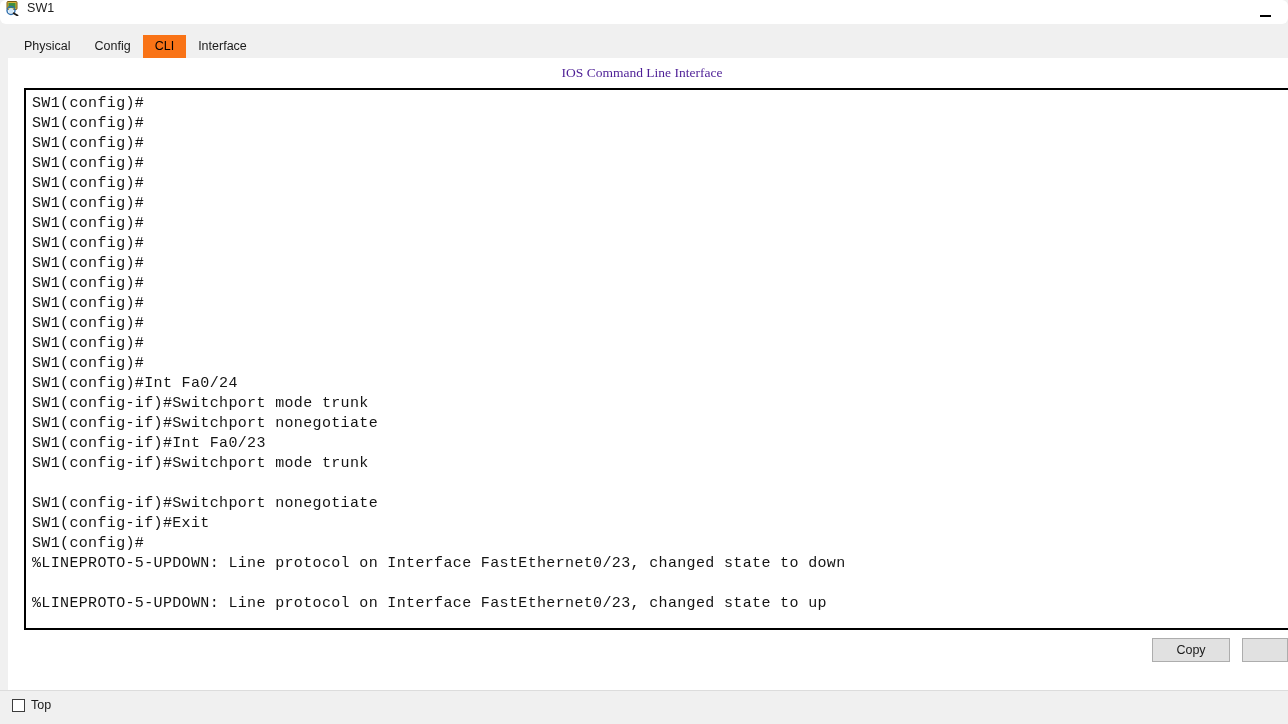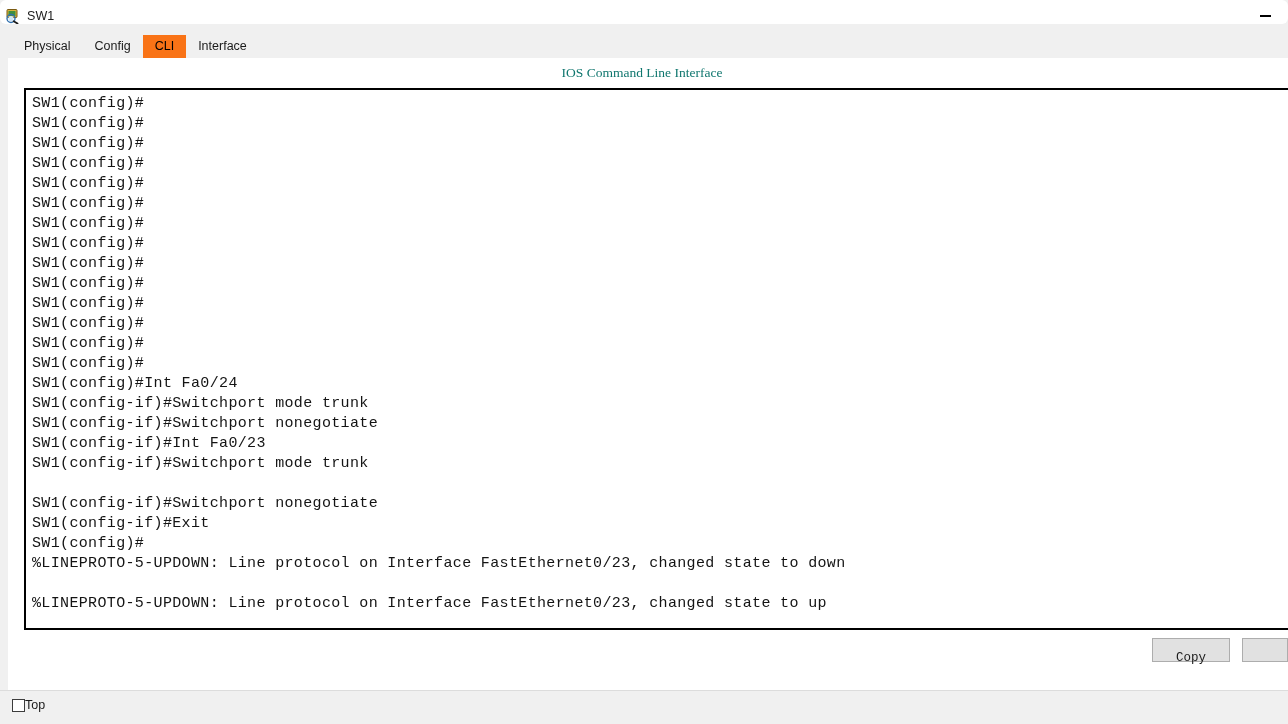--- a/index.html
+++ b/index.html
@@ -20,21 +20,21 @@
   }
 
   
   .titlebar {
     position: absolute;
     left: 0; top: 0;
     width: 1288px;
     height: 24px;
     background: #ffffff;
     display: flex;
-    align-items: flex-end;
+    align-items: flex-start;
     border-radius: 6px;
   }
   .title-icon {
     width: 16px;
     height: 16px;
     margin-left: 5px;
     margin-right: 6px;
     position: relative;
     flex: 0 0 auto;
   }
@@ -112,21 +112,21 @@
   }
 
   .panel-caption {
     position: absolute;
     left: 0;
     top: 7px;
     width: 1268px;
     text-align: center;
     font-family: "Liberation Serif", serif;
     font-size: 13.5px;
-    color: #0f766e;
+    color: #4c1d95;
   }
 
   
   .terminal {
     position: absolute;
     left: 16px;
     top: 30px;
     width: 1268px;
     height: 542px;
     border: 2px solid #000000;
@@ -155,24 +155,24 @@
     top: 579px;
     height: 26px;
     display: flex;
     gap: 12px;
     align-items: center;
   }
   .ui-btn {
     height: 24px;
     background: #e1e1e1;
     border: 1px solid #adadad;
-    font-family: Liberation Mono, monospace;
+    font-family: Liberation Sans, sans-serif;
     font-size: 12.5px;
     color: #1a1a1a;
-    padding: 8px 10px;
+    padding: 0 10px;
     box-sizing: border-box;
     line-height: 22px;
     text-align: center;
   }
   .btn-copy { width: 78px; }
   .btn-partial { width: 46px; }
 
   
   .bottombar {
     position: absolute;
@@ -182,20 +182,21 @@
     height: 34px;
     background: #f0f0f0;
     border-top: 1px solid #dcdcdc;
   }
   .checkrow {
     position: absolute;
     left: 12px;
     top: 8px;
     display: flex;
     align-items: center;
+    gap: 6px;
   }
   .checkbox {
     width: 13px;
     height: 13px;
     border: 1px solid #3c3c3c;
     background: #ffffff;
     box-sizing: border-box;
     display: inline-block;
   }
   .checkrow label {

